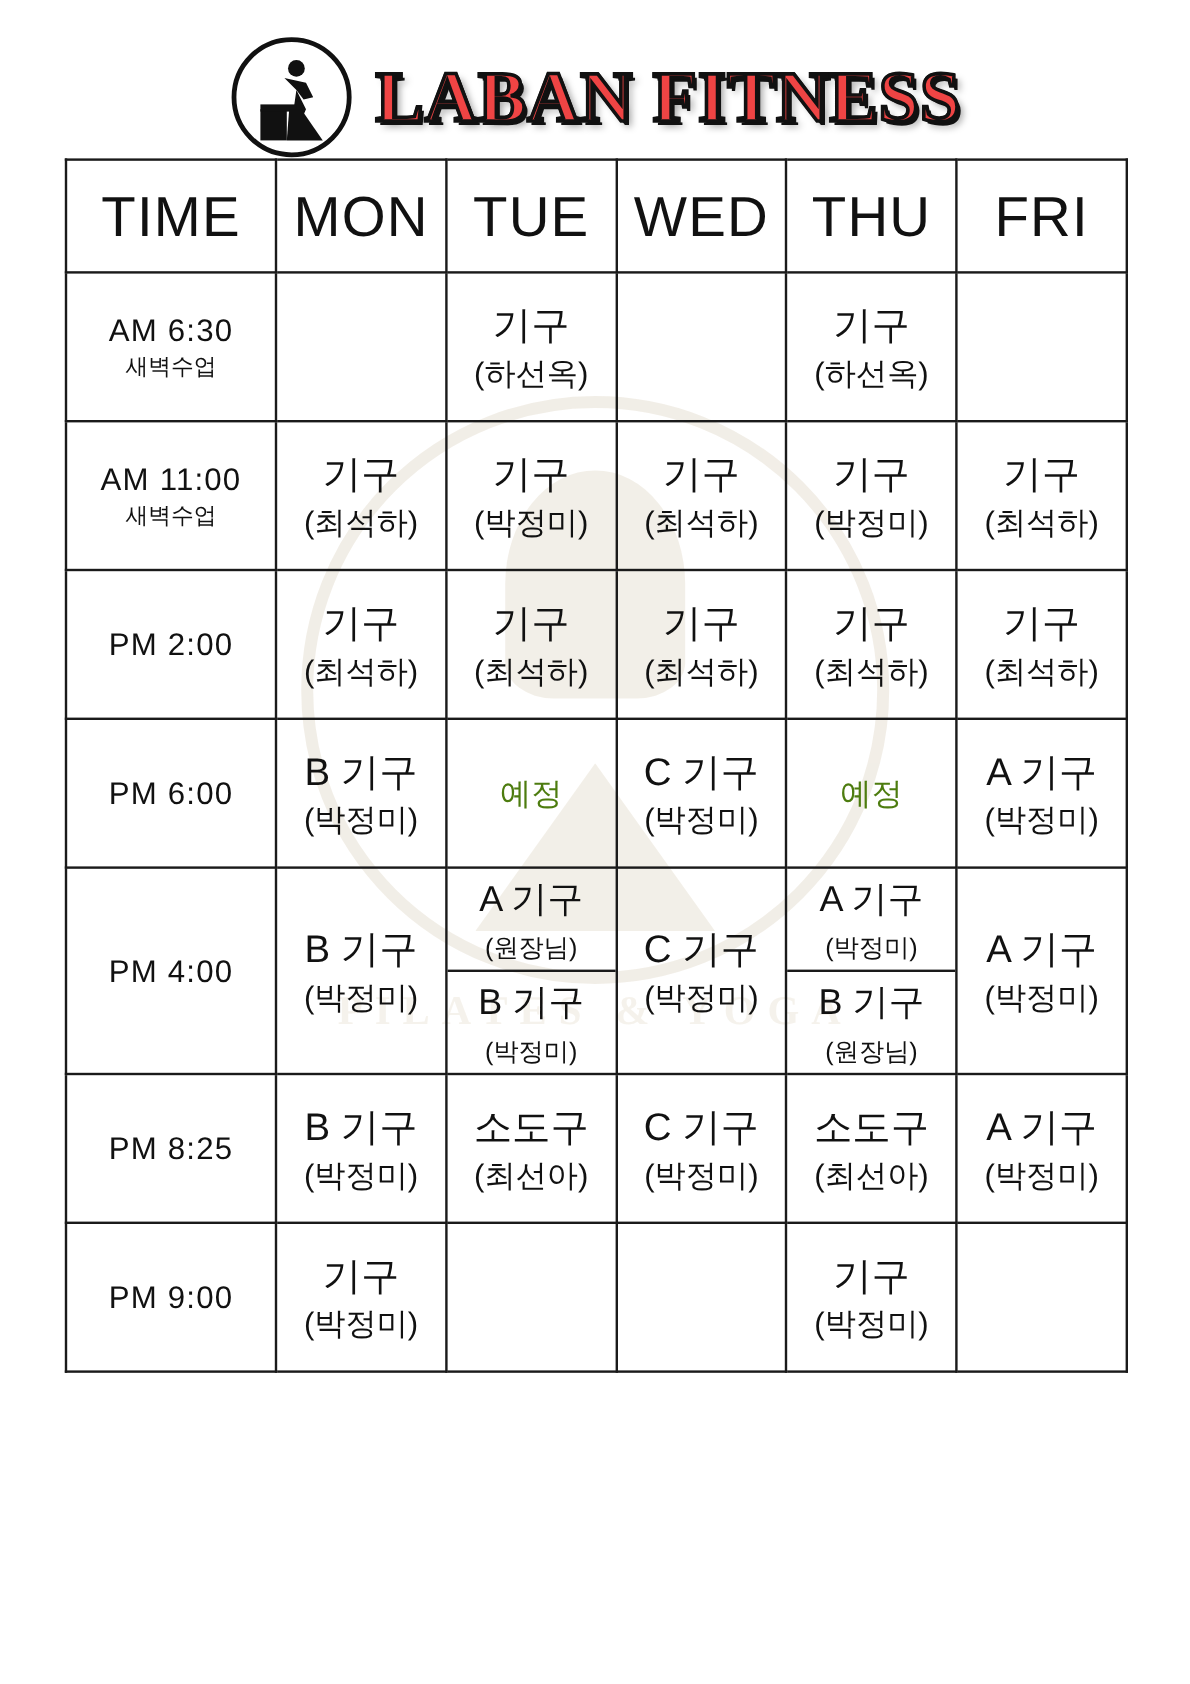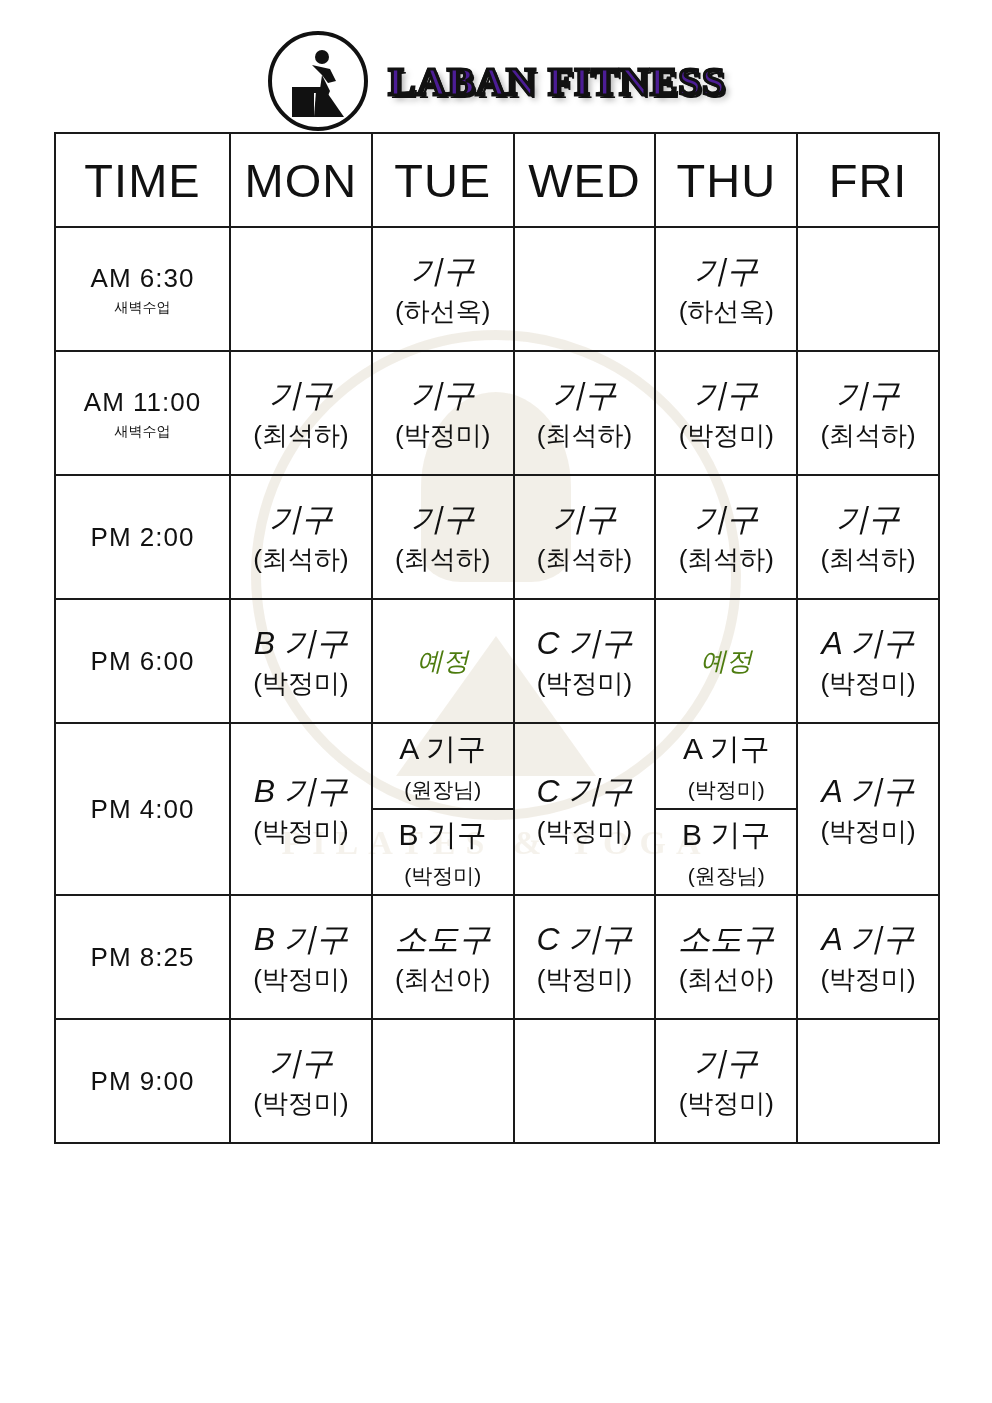--- a/index.html
+++ b/index.html
@@ -28,23 +28,23 @@
   }
   .logo-mark {
     width: 104px;
     height: 104px;
     position: relative;
     flex: 0 0 auto;
   }
   .brand-title {
     font-family: "Liberation Serif", serif;
     font-weight: bold;
-    font-size: 41px;
+    font-size: 60px;
     letter-spacing: 1px;
-    color: #4c1d95;
+    color: #ef4444;
     -webkit-text-stroke: 3px #111111;
     text-shadow:
       3px 3px 0 #111111,
       -1px -1px 0 #111,
       1px -1px 0 #111,
       -1px 1px 0 #111,
       5px 5px 6px rgba(0,0,0,0.35);
     white-space: nowrap;
   }
 
@@ -133,31 +133,30 @@
     letter-spacing: 1px;
   }
 
   .time-cell {
     font-size: 26px;
     line-height: 1.25;
     padding: 6px 0;
     margin-top: 33px;
   }
   .time-cell .time-main { font-size: 26px; letter-spacing: 1px; }
-  .time-cell .time-sub  { font-size: 14px; margin-top: 4px; display: block; }
+  .time-cell .time-sub  { font-size: 19px; margin-top: 4px; display: block; }
 
   .class-cell {
     height: 122px;
     line-height: 1.15;
   }
   .class-cell .cls {
     font-size: 32px;
     display: block;
     margin-top: 2px;
-    font-style: italic;
   }
   .class-cell .who {
     font-size: 26px;
     display: block;
     margin-top: 8px;
   }
   .class-cell.tall { height: 170px; }
   .class-cell.pending .cls {
     font-size: 26px;
     color: #4d7c0f;

